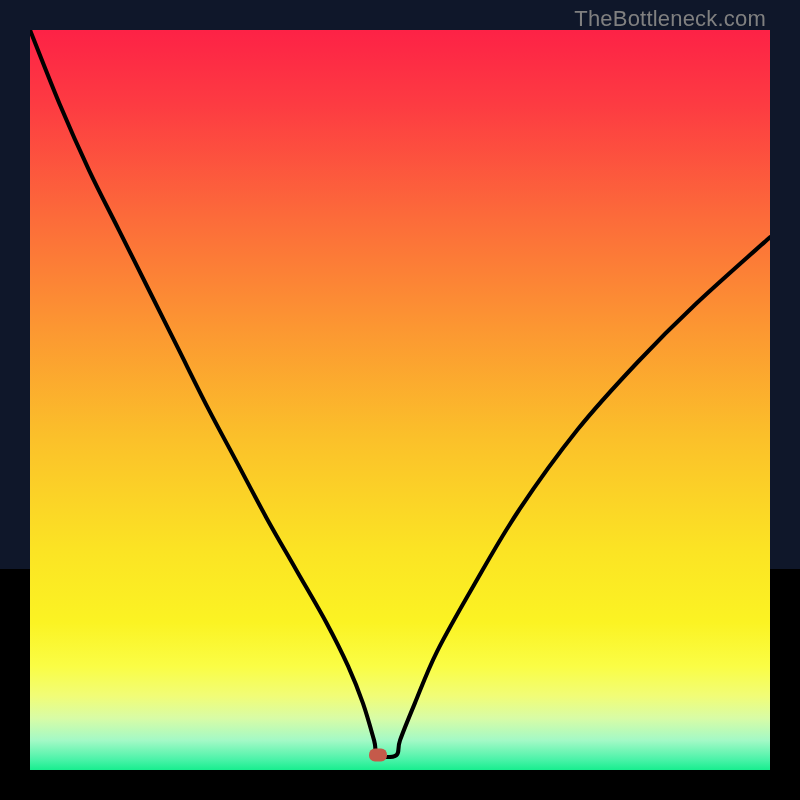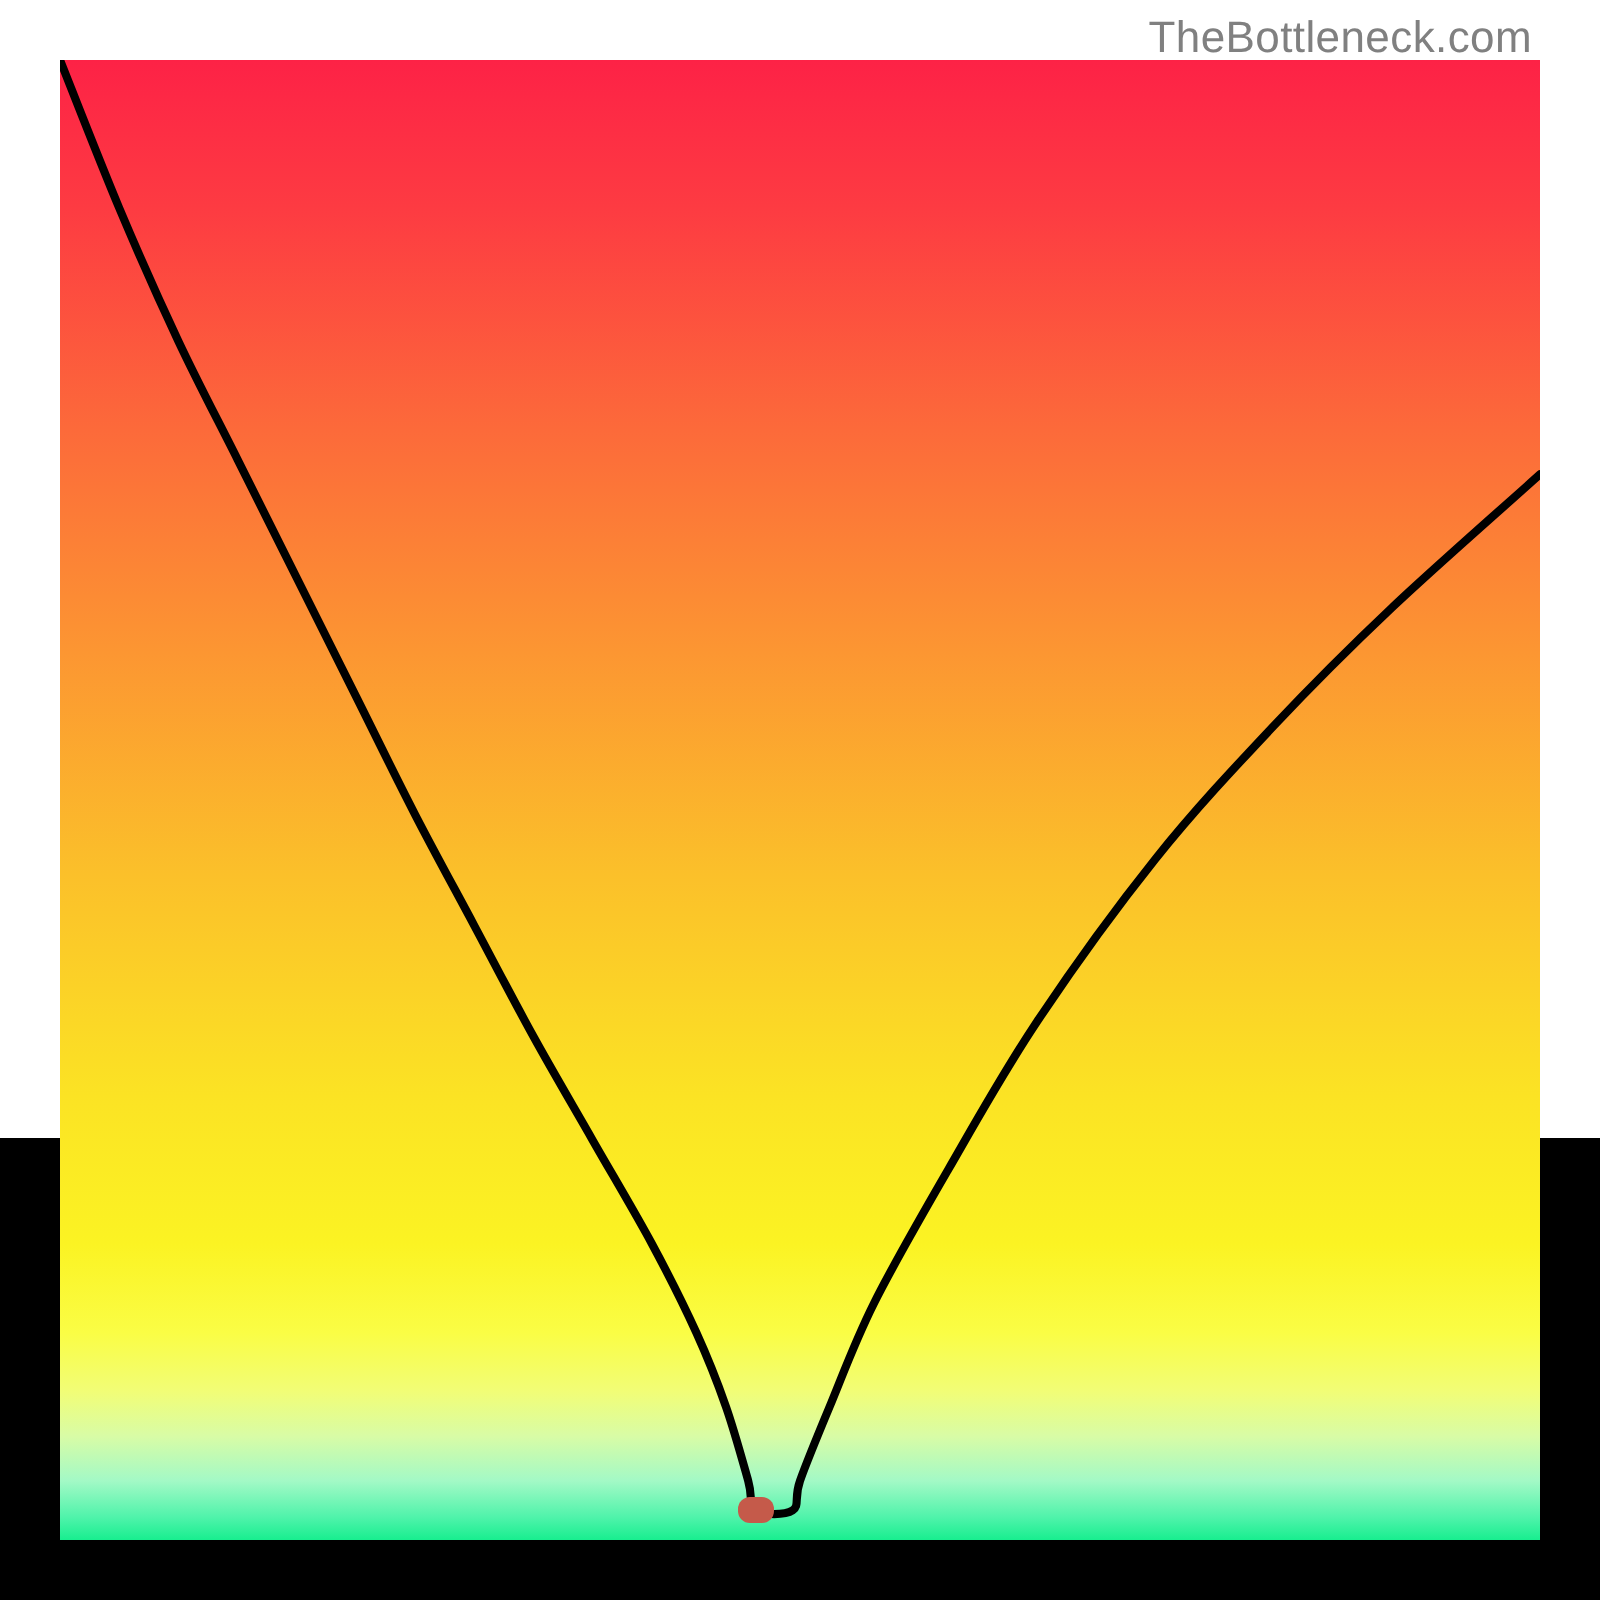--- a/index.html
+++ b/index.html
@@ -8,21 +8,21 @@
     width: 800px;
     height: 800px;
     overflow: hidden;
     background: #000;
     font-family: Arial, Helvetica, sans-serif;
   }
   .frame {
     position: relative;
     width: 800px;
     height: 569px;
-    background: #ffffff;
+    background: #0f172a;
   }
   .plot {
     position: absolute;
     left: 30px;
     top: 30px;
     width: 740px;
     height: 740px;
     overflow: hidden;
   }
   .gradient {

